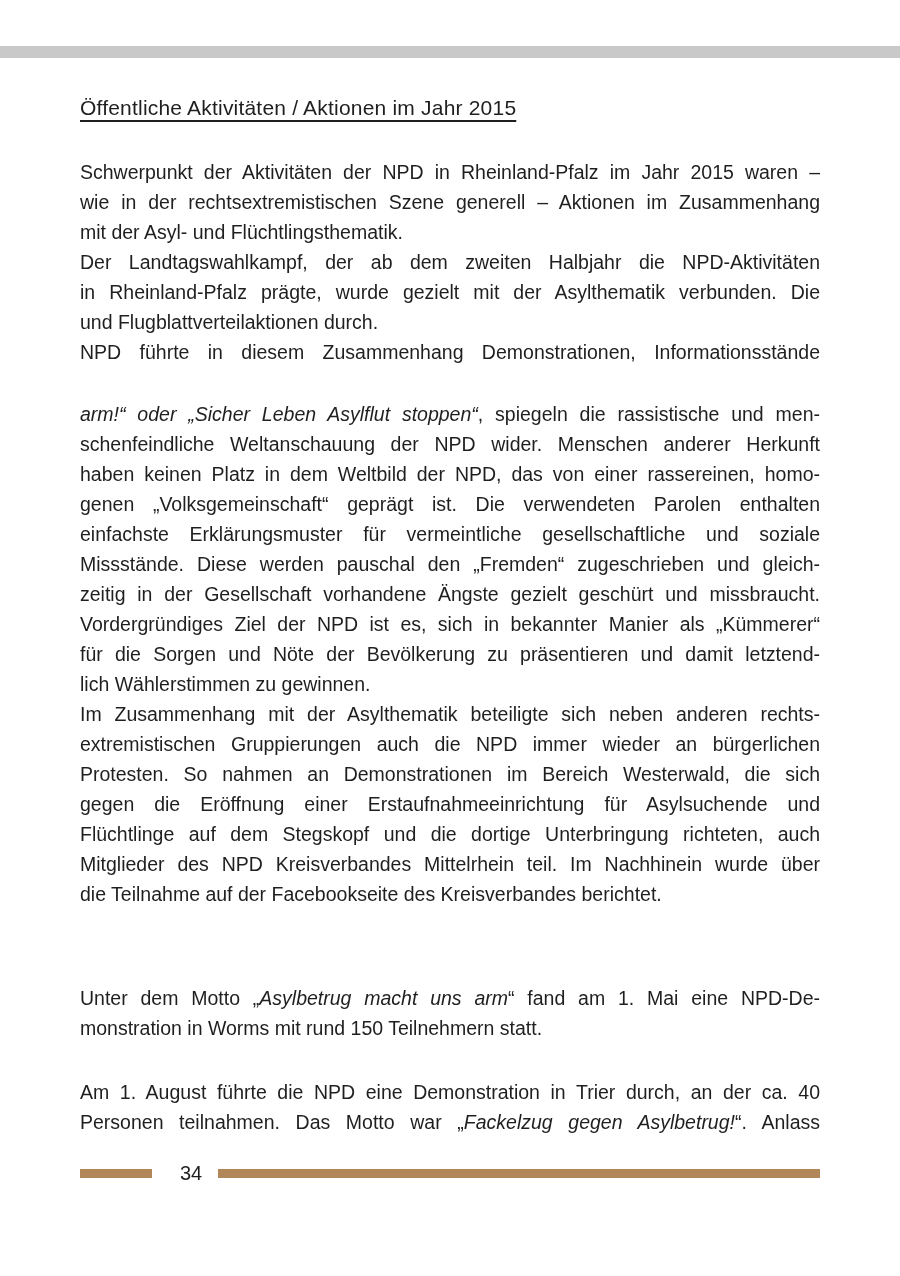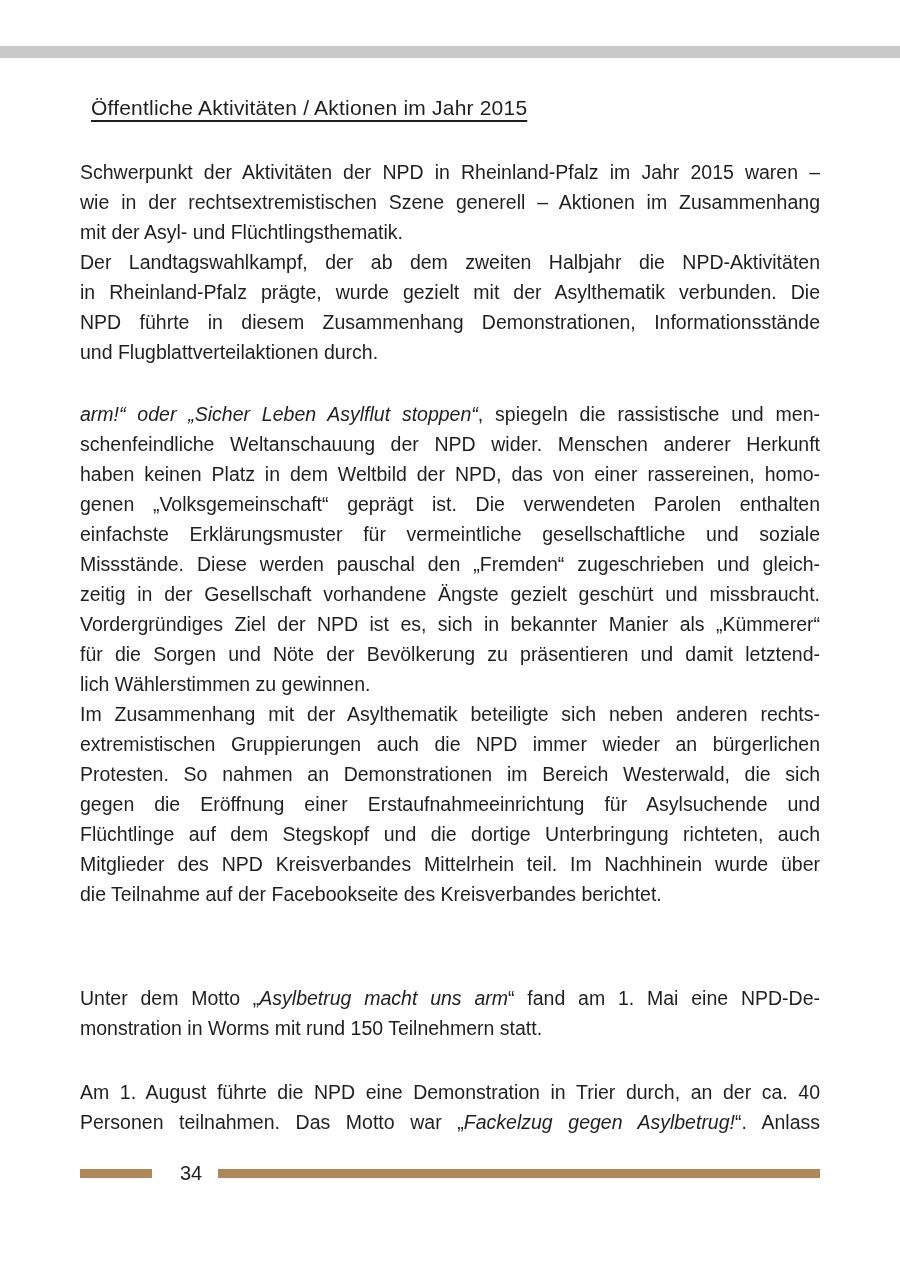--- a/index.html
+++ b/index.html
@@ -15,21 +15,21 @@
     position:relative;
     font-family:"Liberation Sans",sans-serif;
     color:var(--text);
     overflow:hidden;
   }
   .top-bar{
     position:absolute;top:46px;left:0;width:900px;height:12px;
     background:var(--graybar);
   }
   .heading{
-    position:absolute;top:96px;left:91px;margin:0;
+    position:absolute;top:96px;left:80px;margin:0;
     font-size:21px;font-weight:400;color:var(--text);
     text-decoration:underline;text-underline-offset:5px;
     letter-spacing:.2px;
   }
   .textblock{
     position:absolute;left:80px;width:740px;
     font-size:19.5px;line-height:30px;color:var(--text);
   }
   #block-a{top:157px;}
   #block-b{top:399px;}
@@ -56,22 +56,22 @@
 <div class="top-bar"></div>
 
 <h2 class="heading">Öffentliche Aktivitäten / Aktionen im Jahr 2015</h2>
 
 <div class="textblock" id="block-a">
     <div class="line just"><span>Schwerpunkt der Aktivitäten der NPD in Rheinland-Pfalz im Jahr 2015 waren –</span></div>
     <div class="line just"><span>wie in der rechtsextremistischen Szene generell – Aktionen im Zusammenhang</span></div>
     <div class="line"><span>mit der Asyl- und Flüchtlingsthematik.</span></div>
     <div class="line just"><span>Der Landtagswahlkampf, der ab dem zweiten Halbjahr die NPD-Aktivitäten</span></div>
     <div class="line just"><span>in Rheinland-Pfalz prägte, wurde gezielt mit der Asylthematik verbunden. Die</span></div>
+    <div class="line"><span>und Flugblattverteilaktionen durch.</span></div>
     <div class="line just"><span>NPD führte in diesem Zusammenhang Demonstrationen, Informationsstände</span></div>
-    <div class="line"><span>und Flugblattverteilaktionen durch.</span></div>
   </div>
 <div class="textblock" id="block-b">
     <div class="line just"><span class="it">arm!“ oder „Sicher Leben Asylflut stoppen“</span><span>, spiegeln die rassistische und men-</span></div>
     <div class="line just"><span>schenfeindliche Weltanschauung der NPD wider. Menschen anderer Herkunft</span></div>
     <div class="line just"><span>haben keinen Platz in dem Weltbild der NPD, das von einer rassereinen, homo-</span></div>
     <div class="line just"><span>genen „Volksgemeinschaft“ geprägt ist. Die verwendeten Parolen enthalten</span></div>
     <div class="line just"><span>einfachste Erklärungsmuster für vermeintliche gesellschaftliche und soziale</span></div>
     <div class="line just"><span>Missstände. Diese werden pauschal den „Fremden“ zugeschrieben und gleich-</span></div>
     <div class="line just"><span>zeitig in der Gesellschaft vorhandene Ängste gezielt geschürt und missbraucht.</span></div>
     <div class="line just"><span>Vordergründiges Ziel der NPD ist es, sich in bekannter Manier als „Kümmerer“</span></div>

